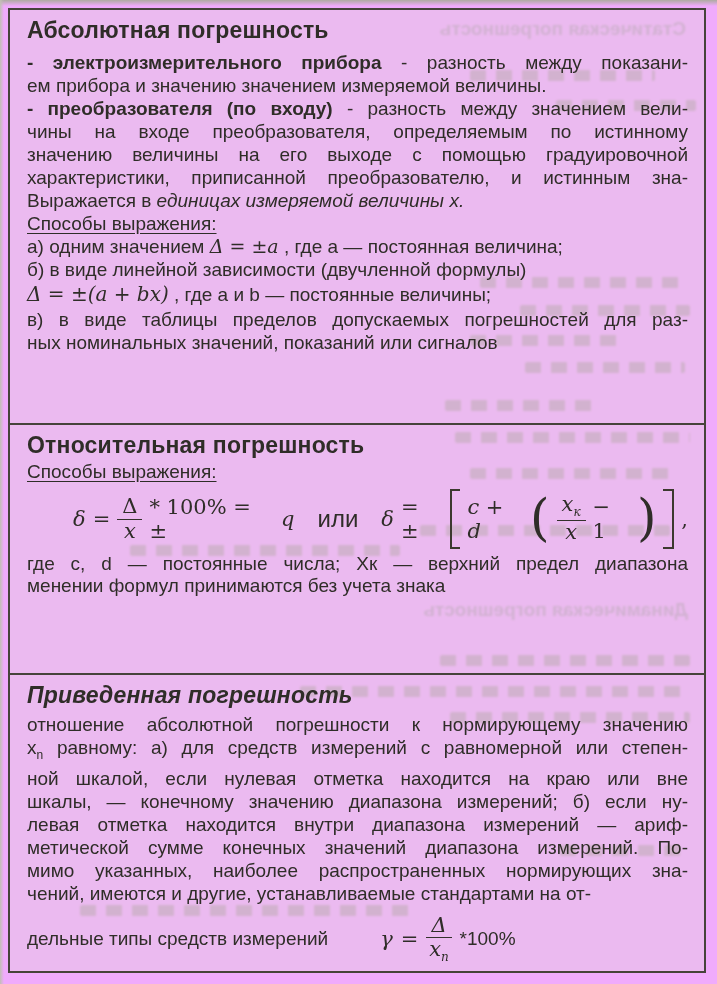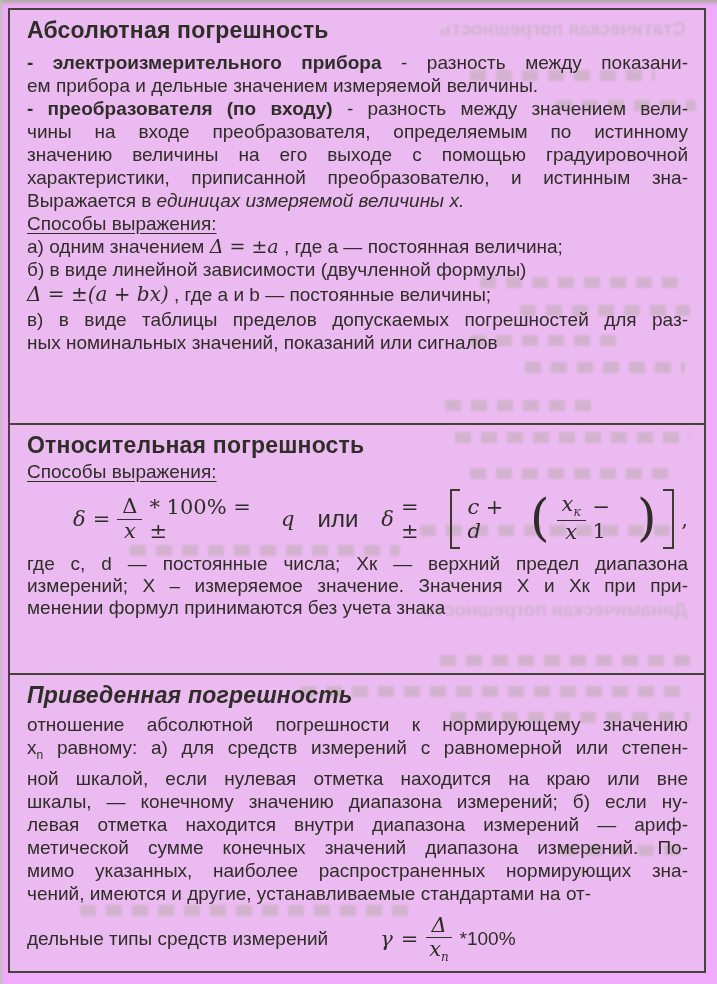--- a/index.html
+++ b/index.html
@@ -95,21 +95,21 @@
   <div class="gbar" style="top:686px;left:300px;width:385px;"></div>
   <div class="gbar" style="top:712px;left:450px;width:240px;"></div>
   <div class="gbar" style="top:845px;left:560px;width:130px;"></div>
   <div class="gbar" style="top:905px;left:80px;width:330px;"></div>
 
   <div class="box" id="box-absolute">
     <div class="sec-title">Абсолютная погрешность</div>
 
     <div class="para">
         <div class="ln full"><span class="lead">- электроизмерительного прибора</span> - разность между показани-</div>
-        <div class="ln">ем прибора и дельные значением измеряемой величины.</div>
+        <div class="ln">ем прибора и значению значением измеряемой величины.</div>
       </div>
     <div class="para">
         <div class="ln full"><span class="lead">- преобразователя (по входу)</span> - разность между значением вели-</div>
         <div class="ln full">чины на входе преобразователя, определяемым по истинному</div>
         <div class="ln full">значению величины на его выходе с помощью градуировочной</div>
         <div class="ln full">характеристики, приписанной преобразователю, и истинным зна-</div>
       </div>
 
     <div class="para">
       <span>Выражается в </span><span class="it">единицах измеряемой величины х.</span>
@@ -163,21 +163,20 @@
         <span class="den">x</span>
       </span>
       <span class="roman">− 1</span>
       <span class="paren">)</span>
       <span class="sqbr r"></span>
       <span class="roman">,</span>
     </div>
 
     <div class="para tight">
         <div class="ln full">где c, d — постоянные числа; Хк  — верхний предел диапазона</div>
-        <div class="ln full">измерений; Х – измеряемое значение. Значения Х и Хк  при при-</div>
         <div class="ln">менении формул принимаются без учета знака</div>
       </div>
   </div>
 
   <div class="box" id="box-reduced">
     <div class="sec-title">Приведенная погрешность</div>
 
     <div class="para">
       <div class="ln full">отношение абсолютной погрешности к нормирующему значению</div>
       <div class="ln full">

